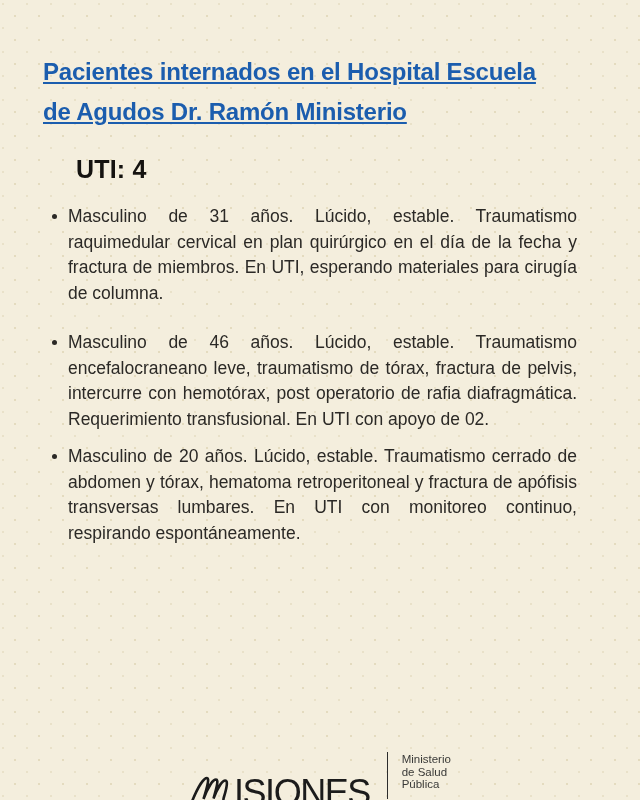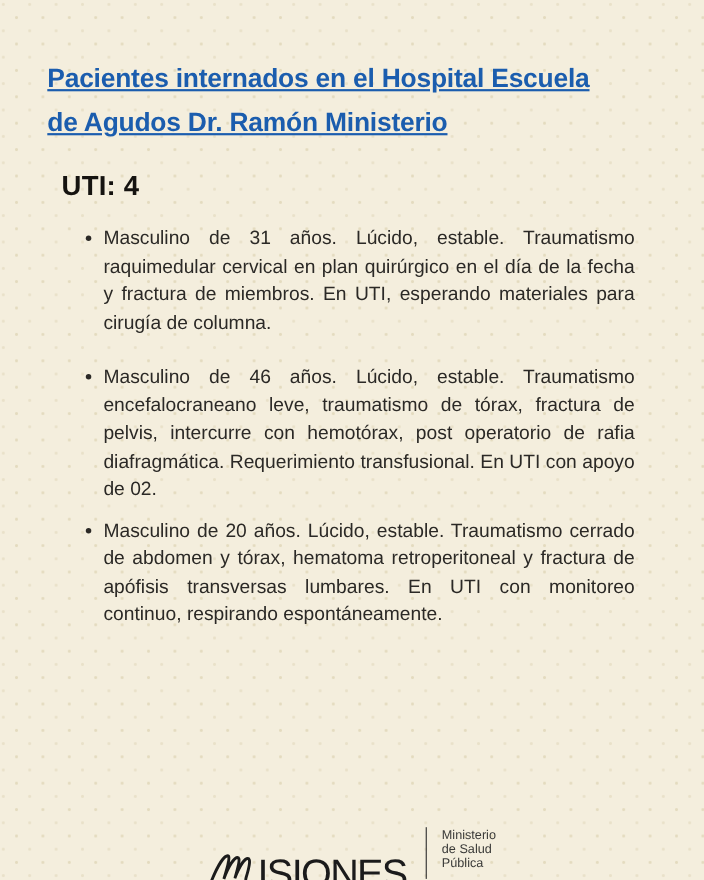--- a/index.html
+++ b/index.html
@@ -24,31 +24,31 @@
     padding: 52px 17px 0 43px;
     color: #1b5dae;
     font-size: 24px;
     font-weight: bold;
     line-height: 40px;
     letter-spacing: -0.2px;
     text-decoration: underline;
   }
 
   .uti-heading {
-    margin: 22px 0 0 56px;
+    margin: 22px 0 0 76px;
     font-size: 25px;
     font-weight: bold;
     color: #151310;
     line-height: 30px;
     letter-spacing: 0.2px;
   }
 
   ul.patient-list {
     margin-top: 20px;
-    padding-left: 94px;
+    padding-left: 68px;
     padding-right: 63px;
     list-style: none;
   }
   ul.patient-list li {
     position: relative;
     font-size: 17.5px;
     line-height: 25.5px;
     text-align: justify;
     color: #2b2926;
   }

